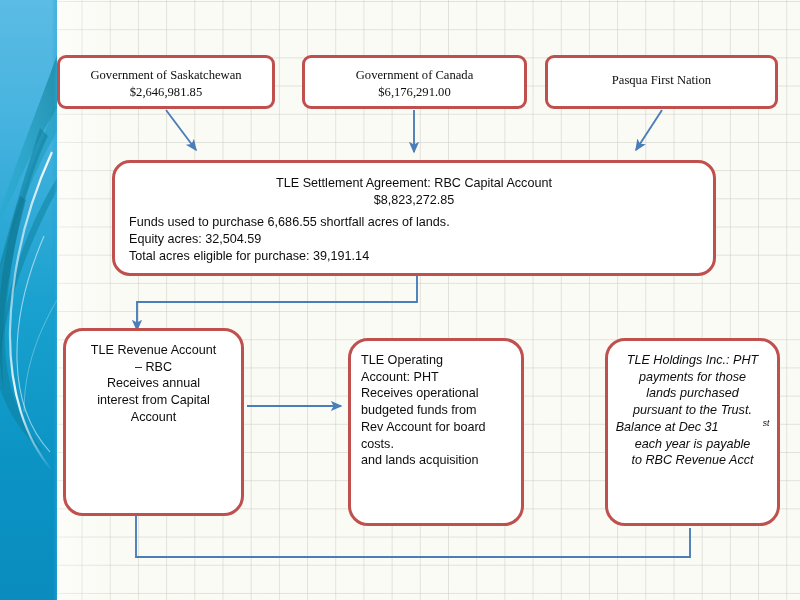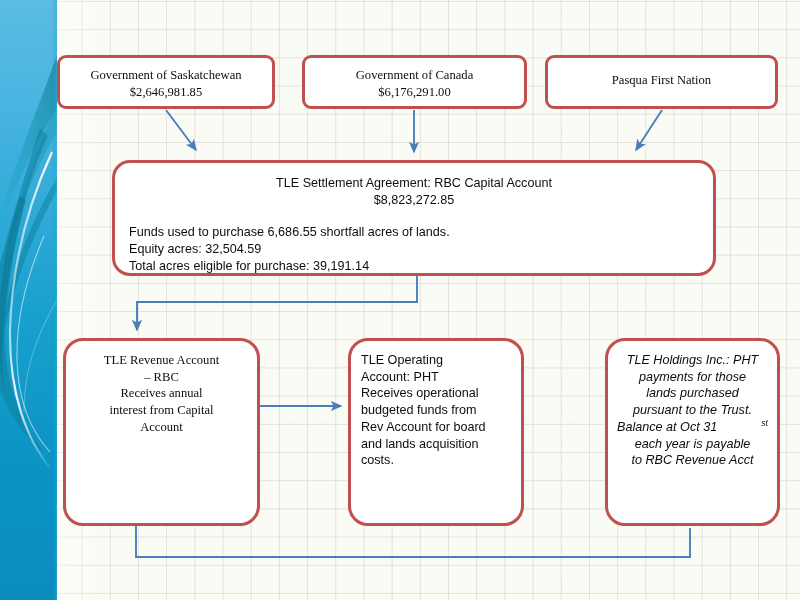--- a/index.html
+++ b/index.html
@@ -144,55 +144,55 @@
   <div class="box top" style="left:545px;top:55px;width:233px;height:54px;">
     <div class="inner c" style="padding-top:14px;">
       <span>Pasqua First Nation</span>
     </div>
   </div>
 
   <div class="box" style="left:112px;top:160px;width:604px;height:116px;border-radius:18px;">
     <div class="inner" style="padding:12px 14px;">
       <div class="c">TLE Settlement Agreement: RBC Capital Account</div>
       <div class="c">$8,823,272.85</div>
-      <div class="l" style="margin-top:16px;">Funds used to purchase 6,686.55 shortfall acres of lands.</div>
+      <div class="l" style="margin-top:6px;">Funds used to purchase 6,686.55 shortfall acres of lands.</div>
       <div class="l">Equity acres: 32,504.59</div>
       <div class="l">Total acres eligible for purchase: 39,191.14</div>
     </div>
   </div>
 
-  <div class="box tall" style="left:63px;top:338px;width:197px;height:188px;font-family:Liberation Serif, serif;">
+  <div class="box tall" style="left:63px;top:328px;width:181px;height:188px;">
     <div class="inner c" style="padding:11px 8px;">
       <div>TLE Revenue Account</div>
       <div>– RBC</div>
       <div>Receives annual</div>
       <div>interest from Capital</div>
       <div>Account</div>
     </div>
   </div>
 
   <div class="box tall" style="left:348px;top:338px;width:176px;height:188px;">
     <div class="inner l" style="padding:11px 10px;">
       <div>TLE Operating</div>
       <div>Account: PHT</div>
       <div>Receives  operational</div>
       <div>budgeted funds from</div>
       <div>Rev Account for board</div>
+      <div>costs.</div>
       <div>and lands acquisition</div>
-      <div>costs.</div>
     </div>
   </div>
 
   <div class="box tall" style="left:605px;top:338px;width:175px;height:188px;font-style:italic;">
     <div class="inner c" style="padding:11px 7px;">
       <div>TLE Holdings Inc.: PHT</div>
       <div>payments for those</div>
       <div>lands purchased</div>
       <div>pursuant to the Trust.</div>
       <div>
-        <span>Balance at Oct 31</span><sup>st</sup>
+        <span>Balance at Dec 31</span><sup>st</sup>
       </div>
       <div>each year  is payable</div>
       <div>to RBC Revenue Acct</div>
     </div>
   </div>
 
 </div>
 
 </body></html>

